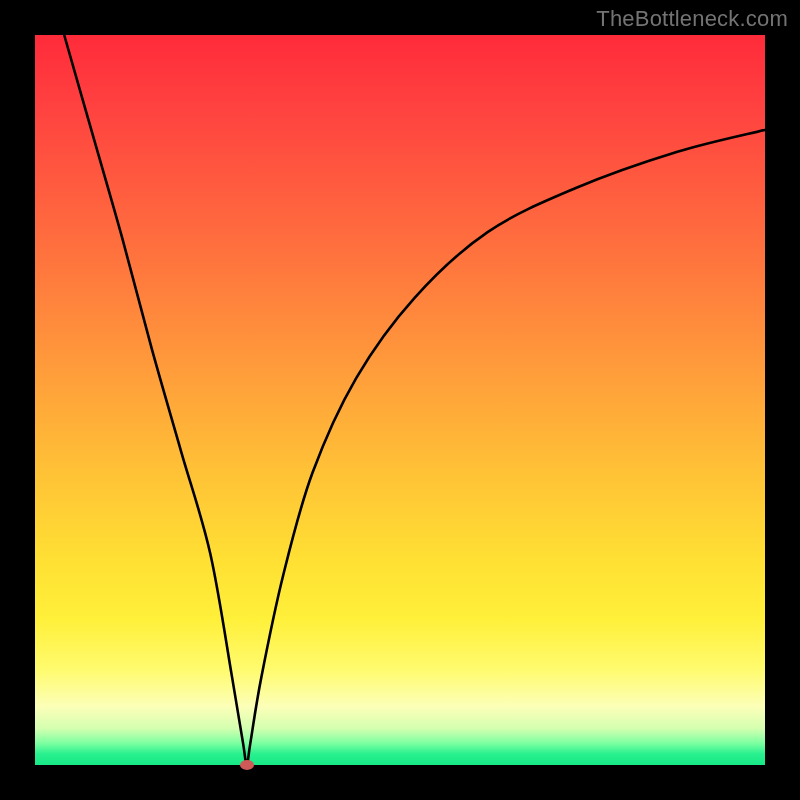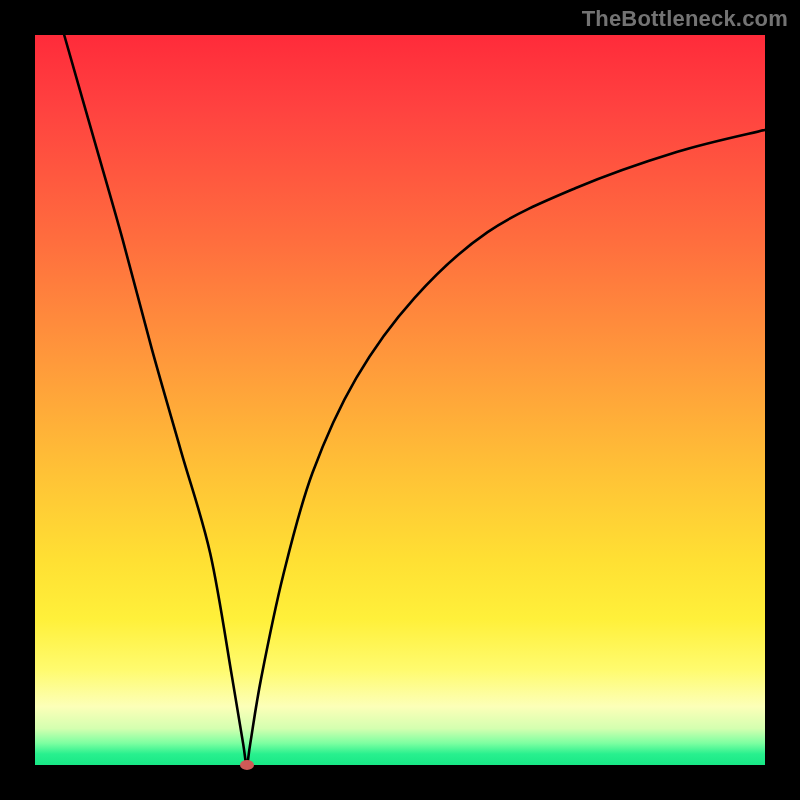--- a/index.html
+++ b/index.html
@@ -41,21 +41,21 @@
       #18e886 100%
     );
   }
   .watermark {
     position: absolute;
     top: 6px;
     right: 12px;
     color: #808080;
     opacity: 0.9;
     font-size: 22px;
-    font-weight: 700;
+    font-weight: 400;
     letter-spacing: 0.2px;
     user-select: none;
   }
   svg.curve {
     position: absolute;
     left: 0;
     top: 0;
     width: 730px;
     height: 730px;
     overflow: visible;

